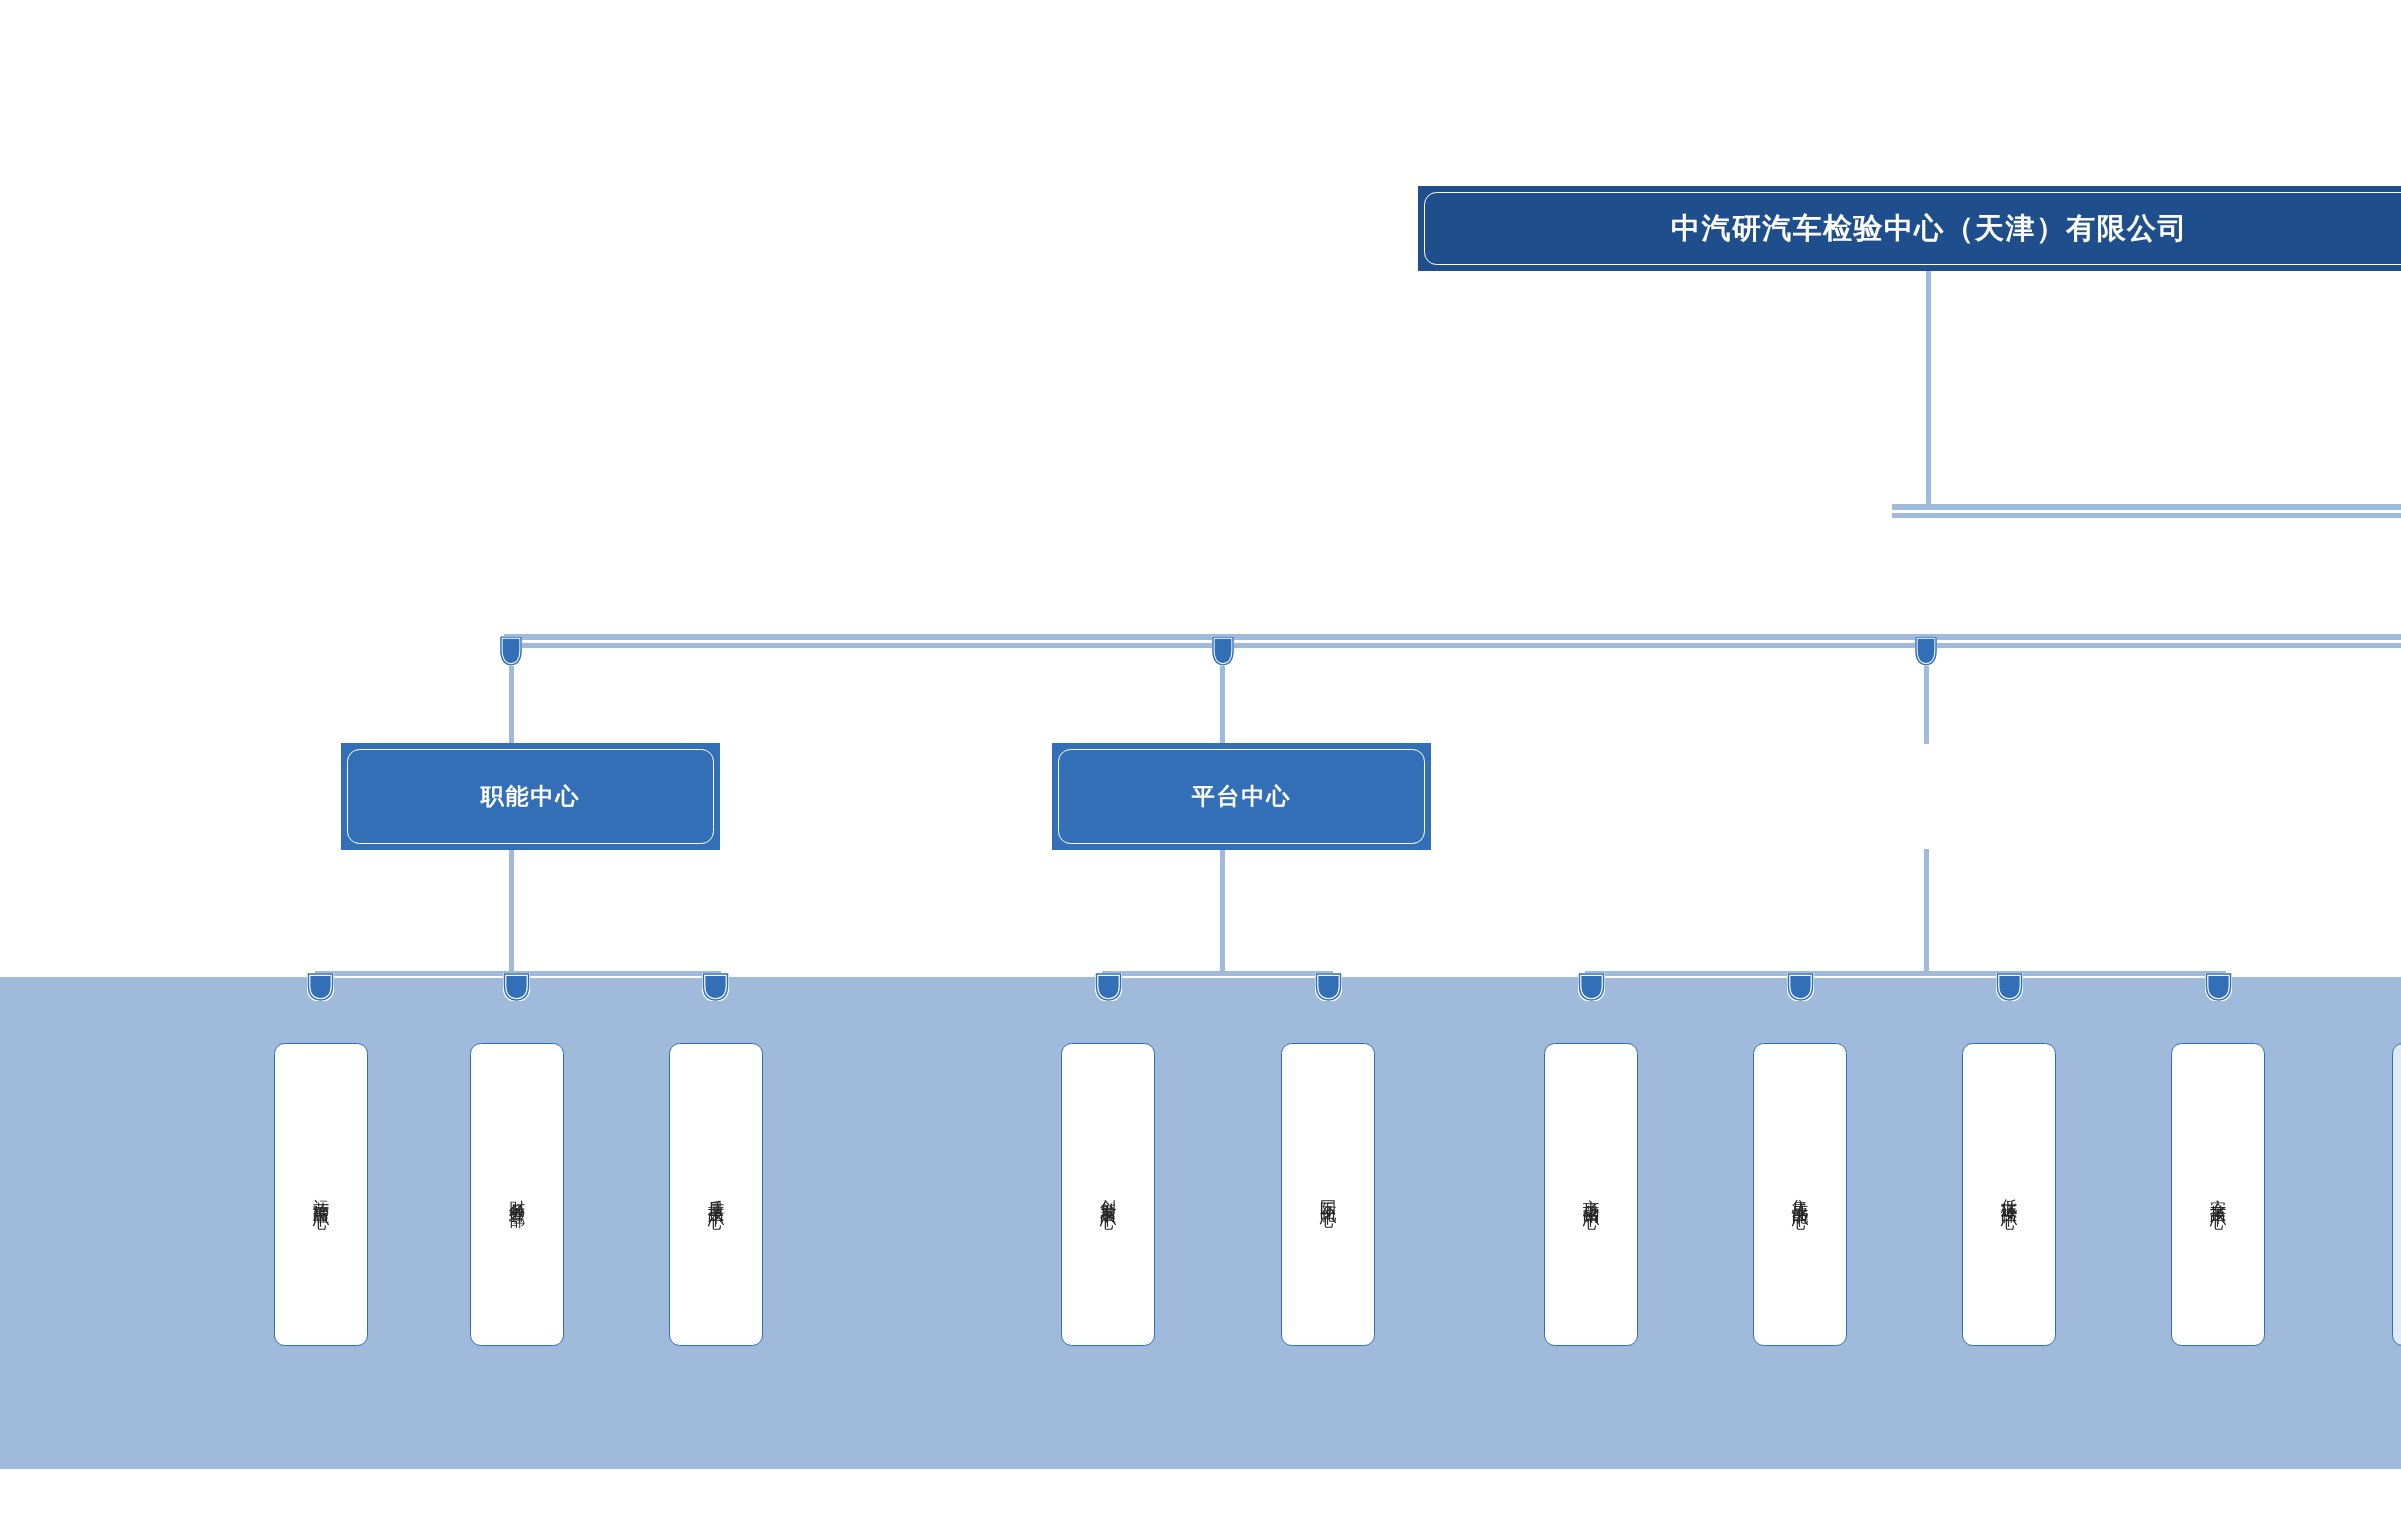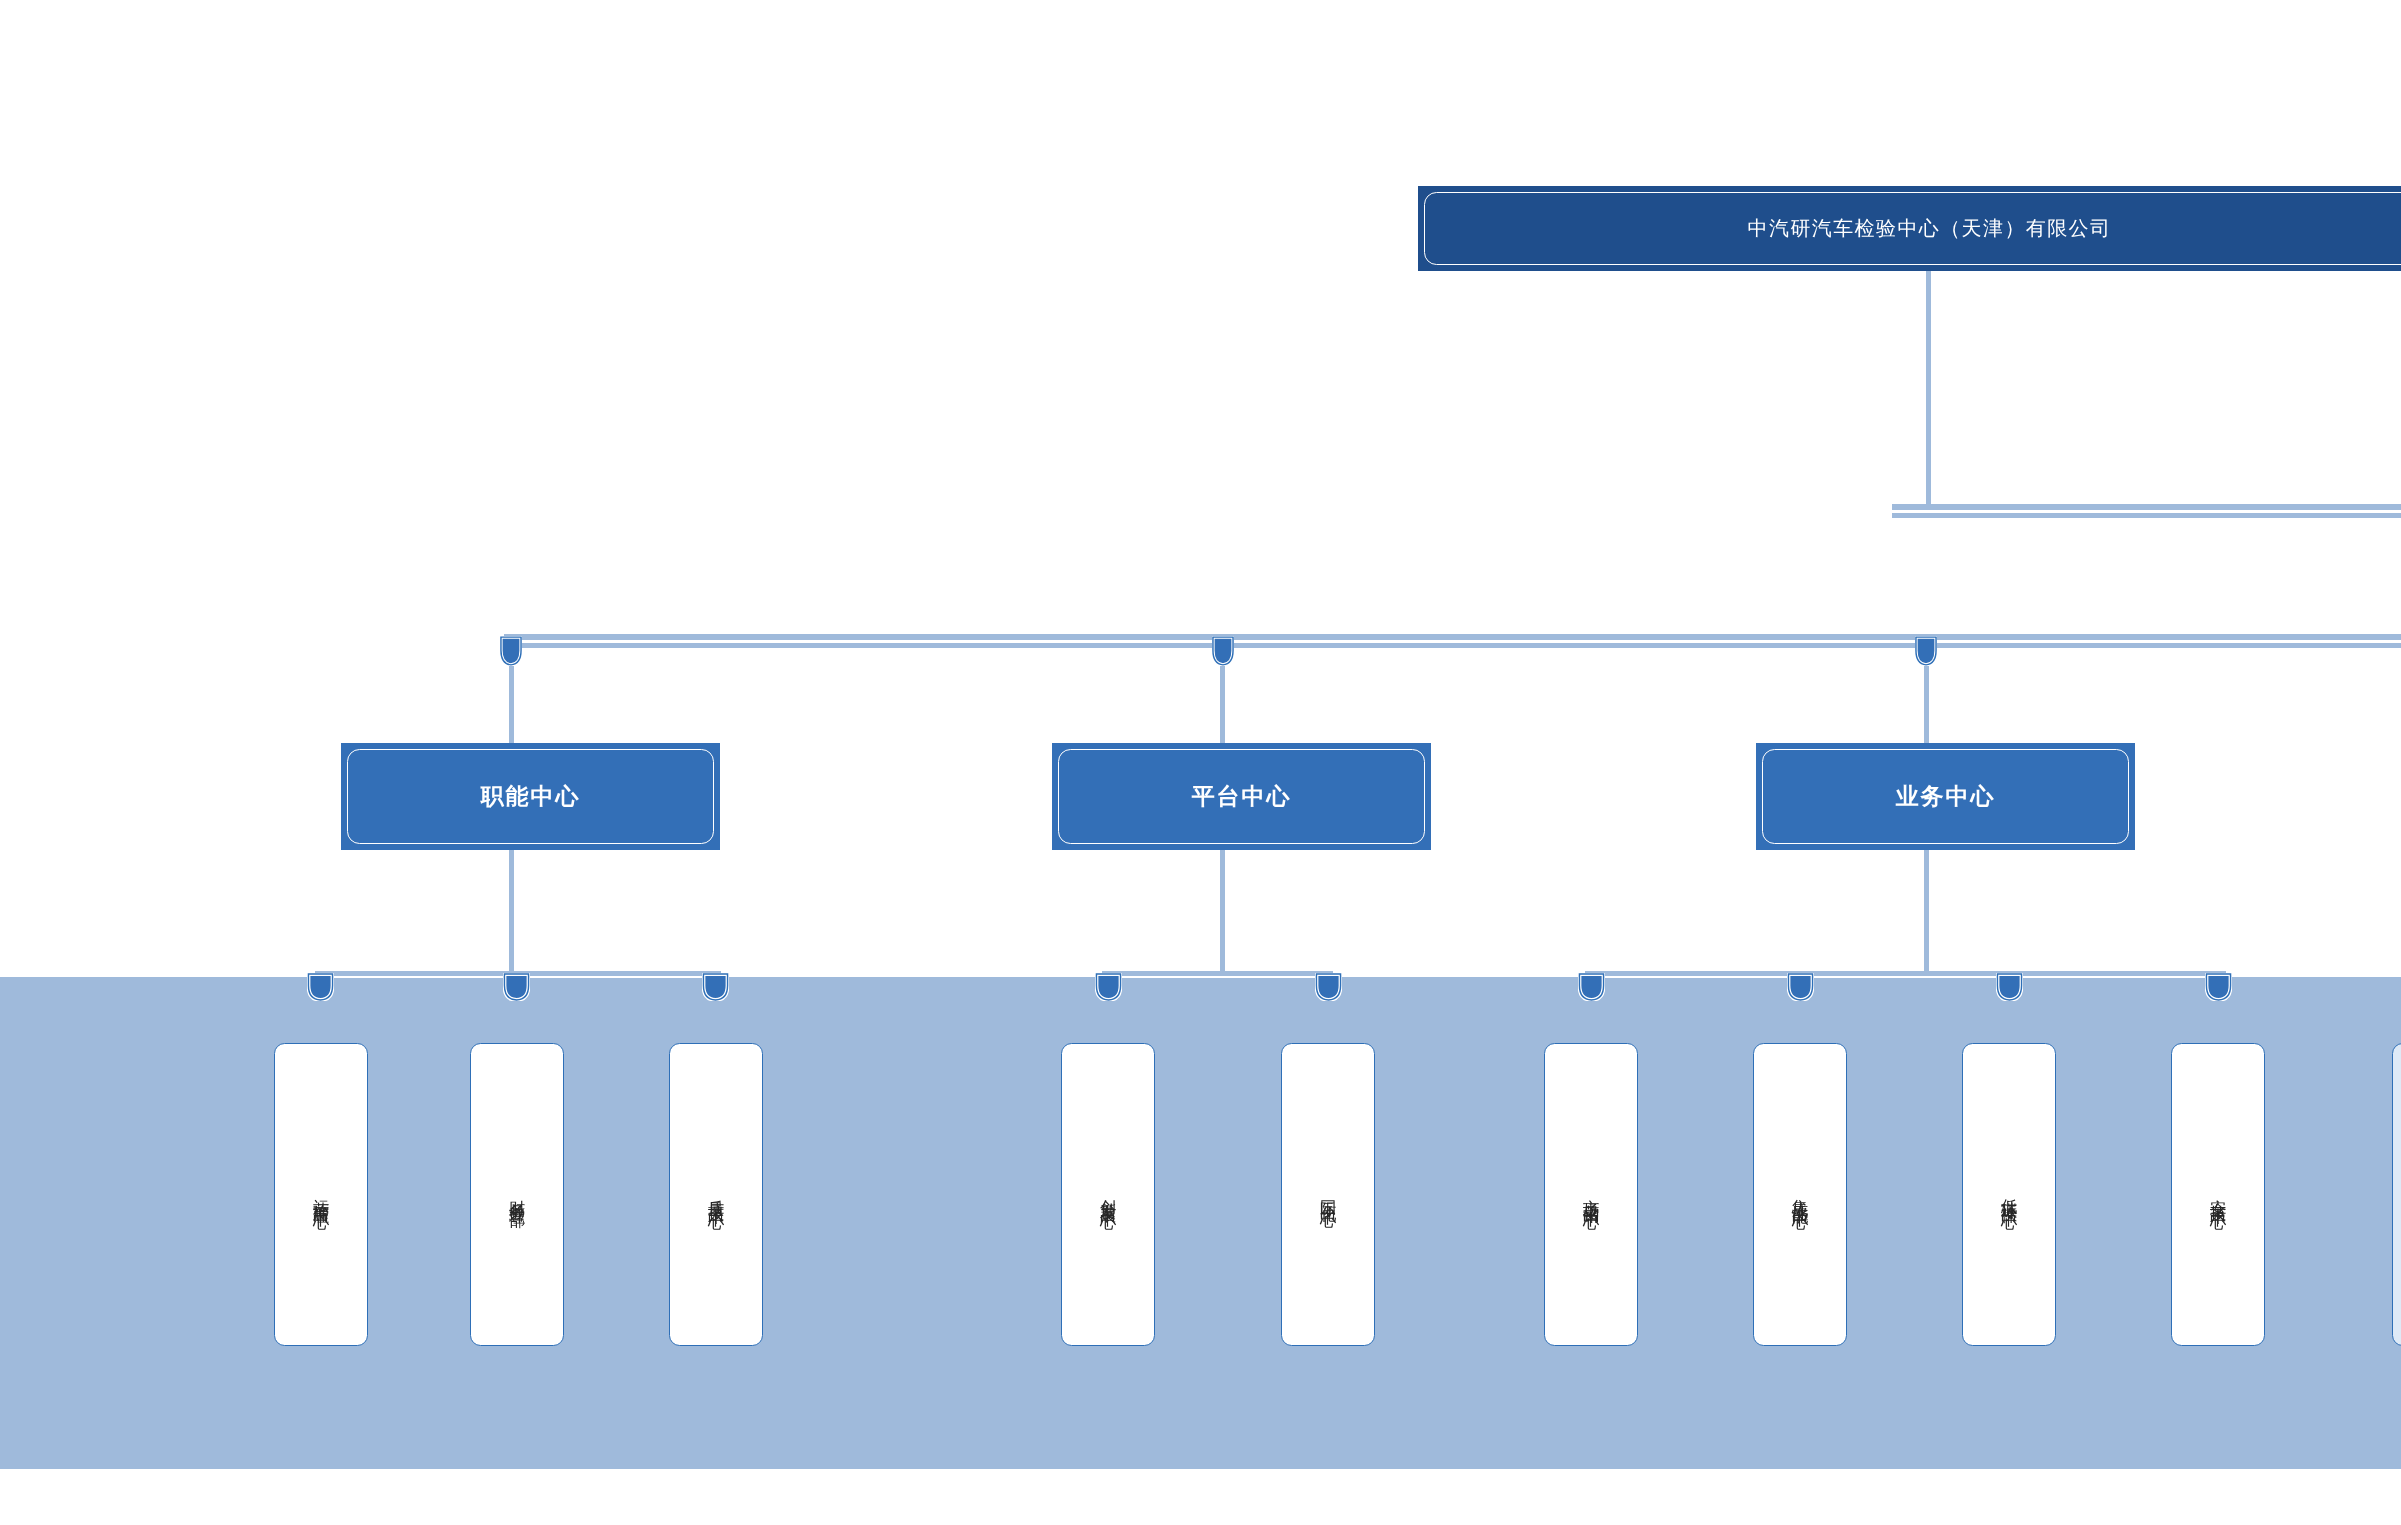--- a/index.html
+++ b/index.html
@@ -79,22 +79,22 @@
     letter-spacing:1px;
   }
 
   
   .node-root{
     background:#1F4E8C;
   }
   .node-root .inner{border:1.4px solid #ffffff;}
   .node-root .lbl{
     color:#ffffff;
-    font-size:20px;
-    font-weight:normal;
+    font-size:29px;
+    font-weight:bold;
     letter-spacing:1.4px;
   }
 
   
   .node-l2{
     background:#336FB7;
     margin-left:18px;
   }
   .node-l2 .inner{border:1.4px solid #ffffff;}
   .node-l2 .lbl{
@@ -172,24 +172,20 @@
   <div class="node node-l2" style="left:323px; top:743px; width:379px; height:107px;">
     <div class="inner"></div>
     <div class="lbl">职能中心</div>
   </div>
 
   <div class="node node-l2" style="left:1034px; top:743px; width:379px; height:107px;">
     <div class="inner"></div>
     <div class="lbl">平台中心</div>
   </div>
 
-  <div class="node node-l2" style="left:1738px; top:743px; width:379px; height:107px;">
-    <div class="inner"></div>
-    <div class="lbl">业务中心</div>
-  </div>
 
   <div class="vline" style="left:509px; top:849px; height:131px;"></div>
   <div class="vline" style="left:1220px; top:849px; height:131px;"></div>
   <div class="vline" style="left:1924px; top:849px; height:131px;"></div>
 
   <div class="bus" style="left:315px; top:971px; width:406px; height:12.5px;"></div>
   <div class="bus-inner" style="left:315px; top:976px; width:406px; height:2.4px;"></div>
   <div class="shield-wide" style="left:307px; top:973px;">
     <svg viewBox="0 0 56 58">
         <path d="M3 2 H53 V26 Q53 55 28 56 Q3 55 3 26 Z" fill="#336FB7" stroke="#ffffff" stroke-width="8"></path>

